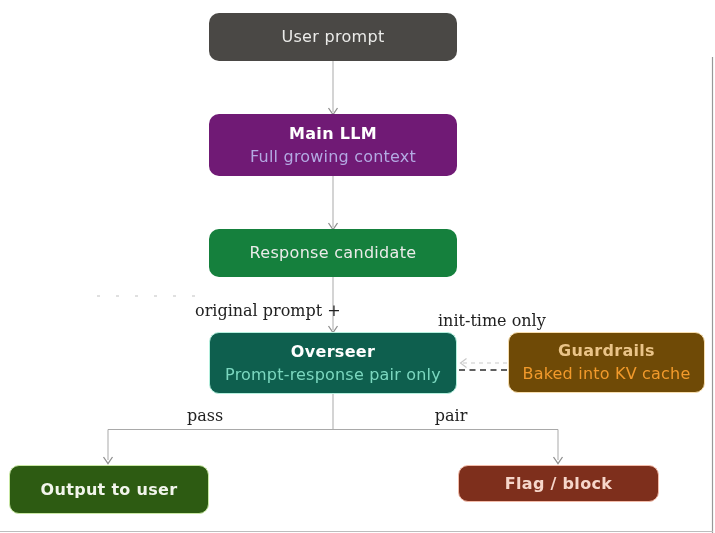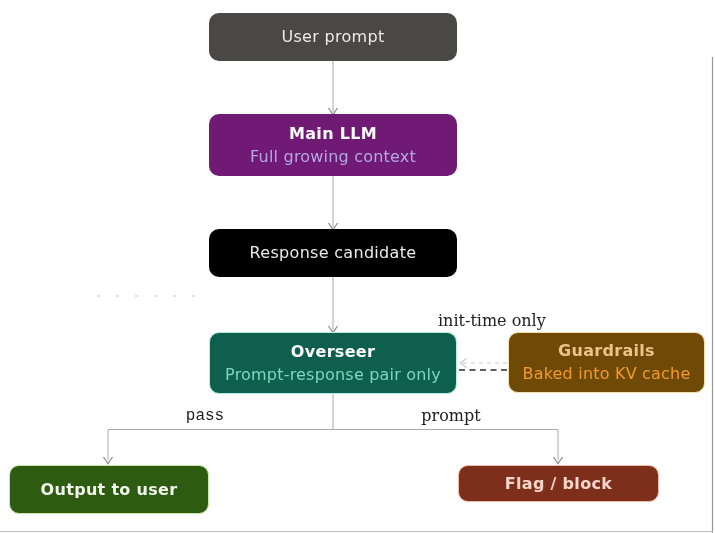--- a/index.html
+++ b/index.html
@@ -97,21 +97,21 @@
 
   <div class="node" style="left: 209px; top: 13px; width: 248px; height: 48px; background-color: rgb(74, 72, 69);">
     <div class="node-title title-plain" style="color: rgb(235, 235, 233);">User prompt</div>
   </div>
 
   <div class="node" style="left: 209px; top: 114px; width: 248px; height: 62px; background-color: #701a75;">
     <div class="node-title title-bold" style="color: rgb(255, 255, 255);">Main LLM</div>
     <div class="node-sub" style="color: rgb(179, 169, 226);">Full growing context</div>
   </div>
 
-  <div class="node" style="left: 209px; top: 229px; width: 248px; height: 48px; background-color: #000000;">
+  <div class="node" style="left: 209px; top: 229px; width: 248px; height: 48px; background-color: #15803d;">
     <div class="node-title title-plain" style="color: rgb(235, 235, 233);">Response candidate</div>
   </div>
 
   <div class="node" style="left: 508px; top: 332px; width: 197px; height: 61px; background-color: rgb(111, 74, 6); border-color: rgb(247, 222, 174);">
     <div class="node-title title-bold" style="color: rgb(234, 196, 136);">Guardrails</div>
     <div class="node-sub" style="color: rgb(242, 154, 43);">Baked into KV cache</div>
   </div>
 
   <div class="node" style="left: 209px; top: 332px; width: 248px; height: 62px; background-color: rgb(14, 95, 78); border-color: rgb(181, 240, 222);">
     <div class="node-title title-bold" style="color: rgb(255, 255, 255);">Overseer</div>
@@ -119,20 +119,21 @@
   </div>
 
   <div class="node" style="left: 9px; top: 465px; width: 200px; height: 49px; background-color: rgb(45, 91, 18); border-color: rgb(201, 232, 164);">
     <div class="node-title title-bold" style="color: rgb(242, 245, 236);">Output to user</div>
   </div>
 
   <div class="node" style="left: 458px; top: 465px; width: 201px; height: 37px; background-color: rgb(126, 47, 28); border-color: rgb(243, 188, 170);">
     <div class="node-title title-bold" style="color: rgb(246, 214, 202);">Flag / block</div>
   </div>
 
+  <div class="edge-label" style="left: 195px; top: 302px; color: rgb(33, 33, 33);">original prompt +</div>
 
   <div class="edge-label" style="left: 438px; top: 312px; color: rgb(33, 33, 33);">init-time only</div>
 
-  <div class="edge-label center-x" style="left: 205px; top: 407px; color: rgb(33, 33, 33); font-family: Liberation Mono, monospace;">pass</div>
+  <div class="edge-label center-x" style="left: 205px; top: 407px; color: rgb(33, 33, 33);">pass</div>
 
-  <div class="edge-label center-x" style="left: 451px; top: 407px; color: rgb(33, 33, 33);">prompt</div>
+  <div class="edge-label center-x" style="left: 451px; top: 407px; color: rgb(33, 33, 33);">pair</div>
 
 </div>
 
 </body></html>

